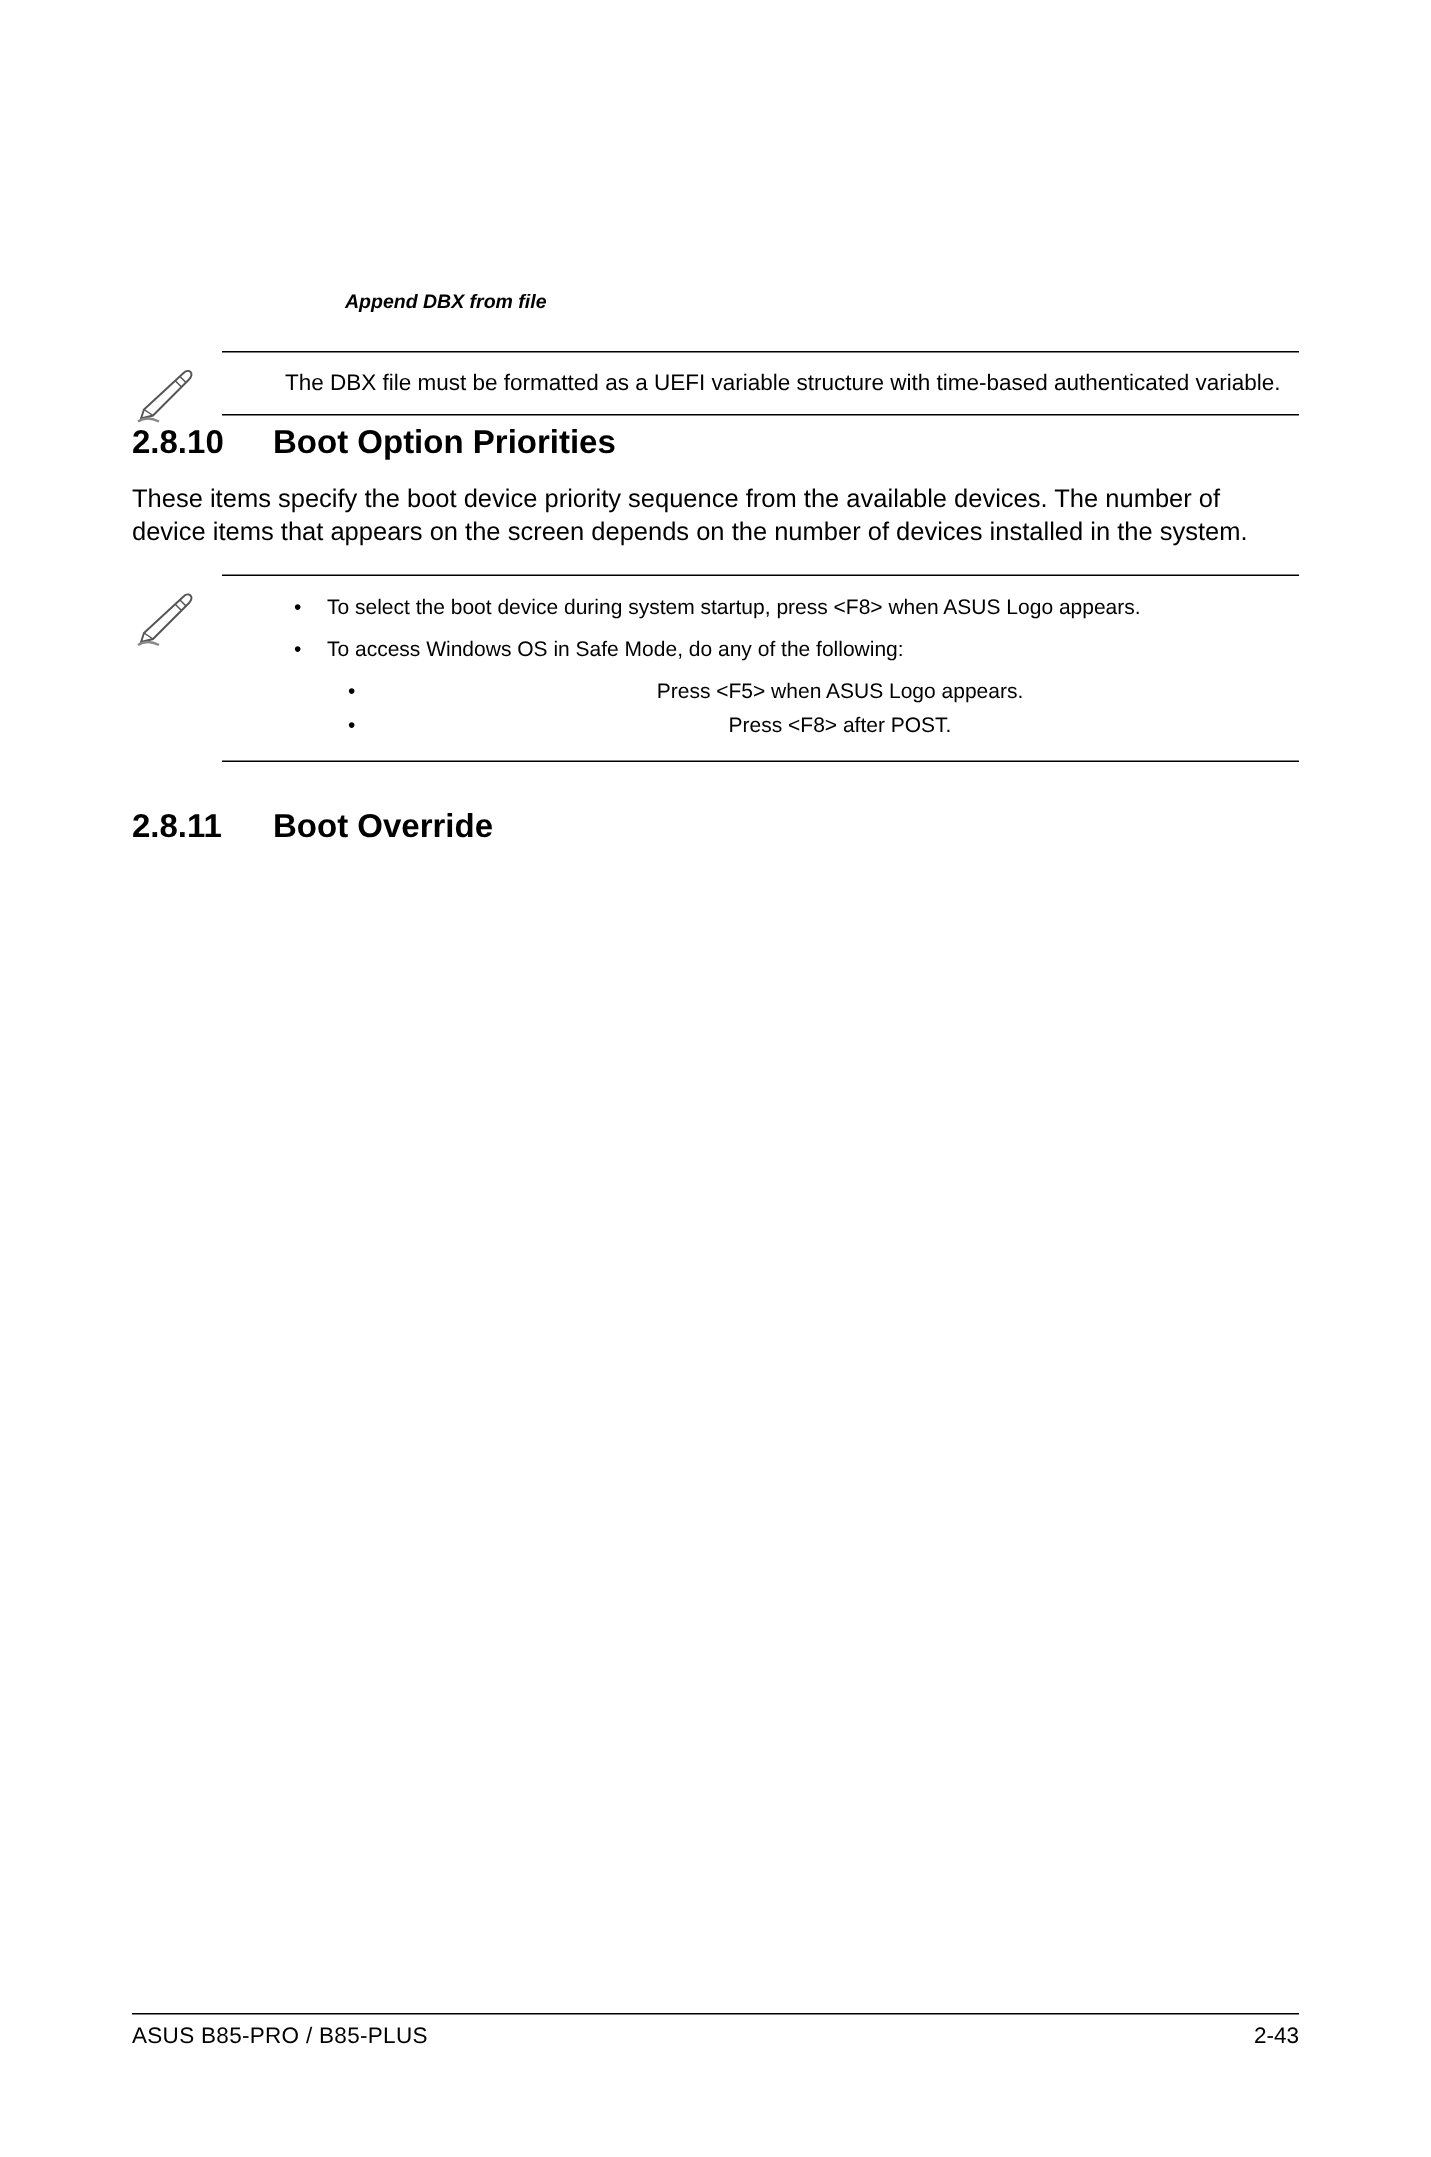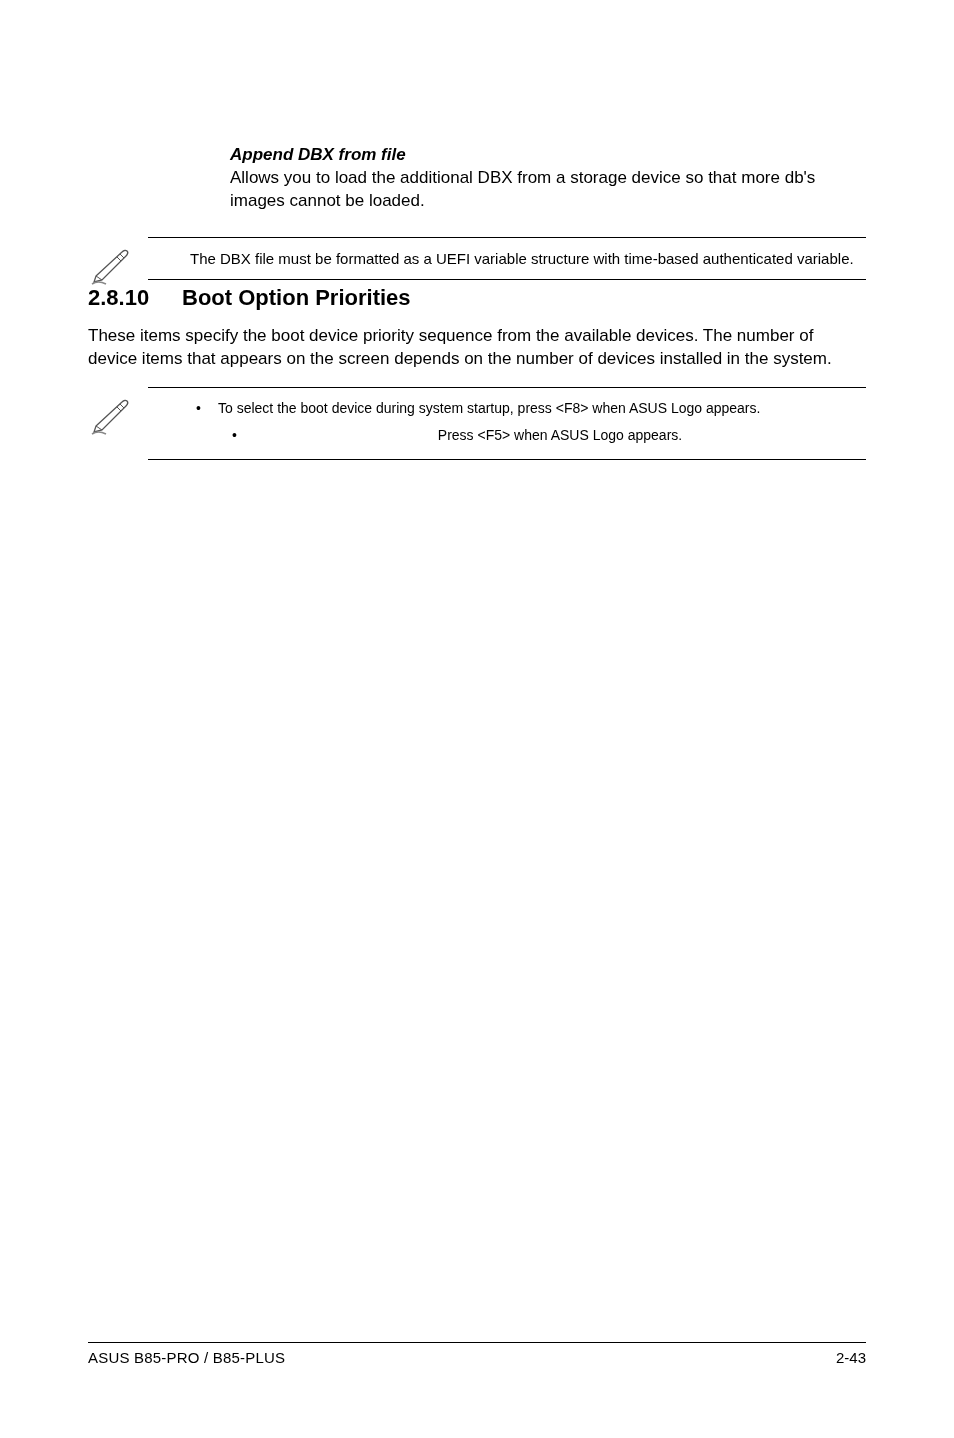--- a/index.html
+++ b/index.html
@@ -17,22 +17,23 @@
   }
   .page {
     padding: 144px 88px 0 88px;
   }
   .indent-1 {
     padding-left: 142px;
   }
   .subheading {
     font-weight: bold;
     font-style: italic;
-    font-size: 17px;
+    font-size: 13px;
     line-height: 1.35;
+    margin-top: 48px;
   }
   .body-text {
     font-size: 17px;
     line-height: 1.35;
   }
   .note-block {
     margin-top: 24px;
     margin-left: 60px;
     padding-top: 10px;
     padding-bottom: 10px;
@@ -119,21 +120,20 @@
     letter-spacing: 0.2px;
   }
 </style>
 </head>
 <body>
 
 <div class="page">
 
   <div class="indent-1">
     <div class="subheading">Append DBX from file</div>
-    <div class="body-text">Allows you to load the additional DBX from a storage device so that more db's images cannot be loaded.</div>
   </div>
 
   <div class="note-block">
     <svg class="note-icon" viewBox="0 0 50 40">
       <path d="M6 30 L32 6 C36 2 40 6 36 10 L12 34 L4 36 Z" fill="none" stroke="#555" stroke-width="1.3"></path>
       <path d="M6 30 L12 34" fill="none" stroke="#555" stroke-width="1"></path>
       <path d="M30 8 L34 12" fill="none" stroke="#555" stroke-width="1"></path>
       <path d="M27 11 L31 15" fill="none" stroke="#555" stroke-width="1"></path>
       <path d="M2 38 Q8 34 16 38" fill="none" stroke="#888" stroke-width="1.6"></path>
     </svg>
@@ -149,23 +149,29 @@
   <div class="note-block-2">
     <svg class="note-icon" viewBox="0 0 50 40">
       <path d="M6 30 L32 6 C36 2 40 6 36 10 L12 34 L4 36 Z" fill="none" stroke="#555" stroke-width="1.3"></path>
       <path d="M6 30 L12 34" fill="none" stroke="#555" stroke-width="1"></path>
       <path d="M30 8 L34 12" fill="none" stroke="#555" stroke-width="1"></path>
       <path d="M27 11 L31 15" fill="none" stroke="#555" stroke-width="1"></path>
       <path d="M2 38 Q8 34 16 38" fill="none" stroke="#888" stroke-width="1.6"></path>
     </svg>
     <div class="note-bullets">
       <div class="b1">To select the boot device during system startup, press &lt;F8&gt; when ASUS Logo appears.</div>
+      <div class="b1">To access Windows OS in Safe Mode, do any of the following:</div>
       <div class="b2">Press &lt;F5&gt; when ASUS Logo appears.</div>
+      <div class="b2">Press &lt;F8&gt; after POST.</div>
     </div>
   </div>
 
+  <div class="section-heading" style="margin-top:30px">
+    <span class="section-number">2.8.11</span>
+    <span>Boot Override</span>
+  </div>
 
 </div>
 
 <div class="footer">
   <span class="footer-left">ASUS B85-PRO / B85-PLUS</span>
   <span>2-43</span>
 </div>
 
 </body></html>

